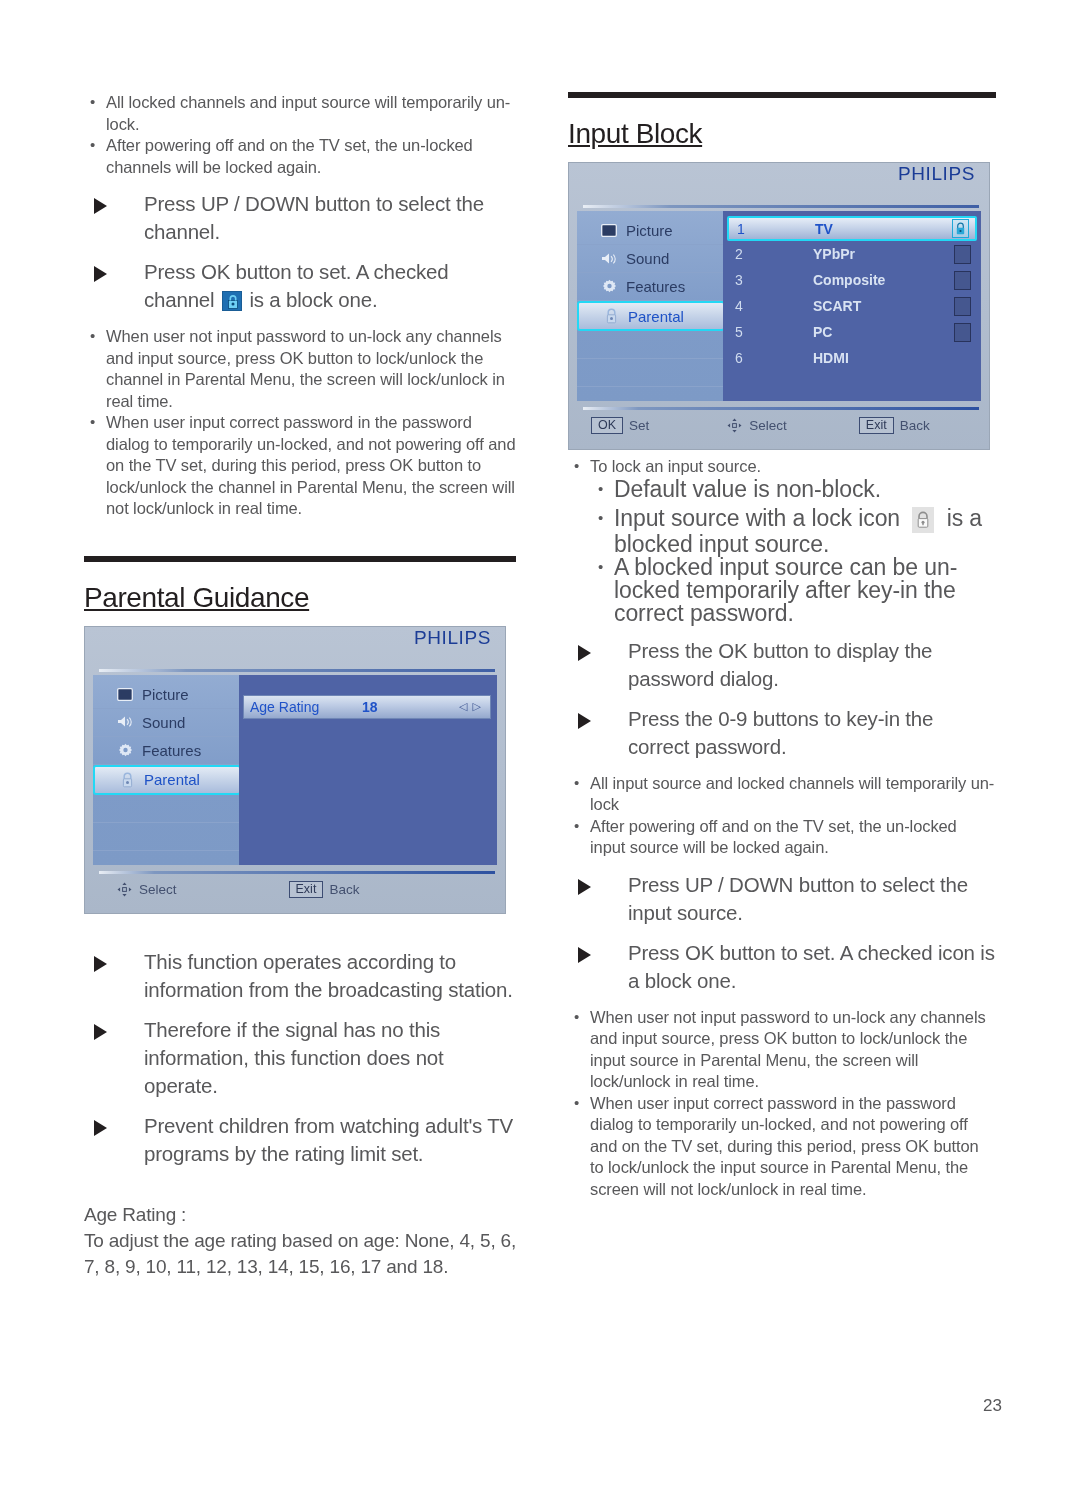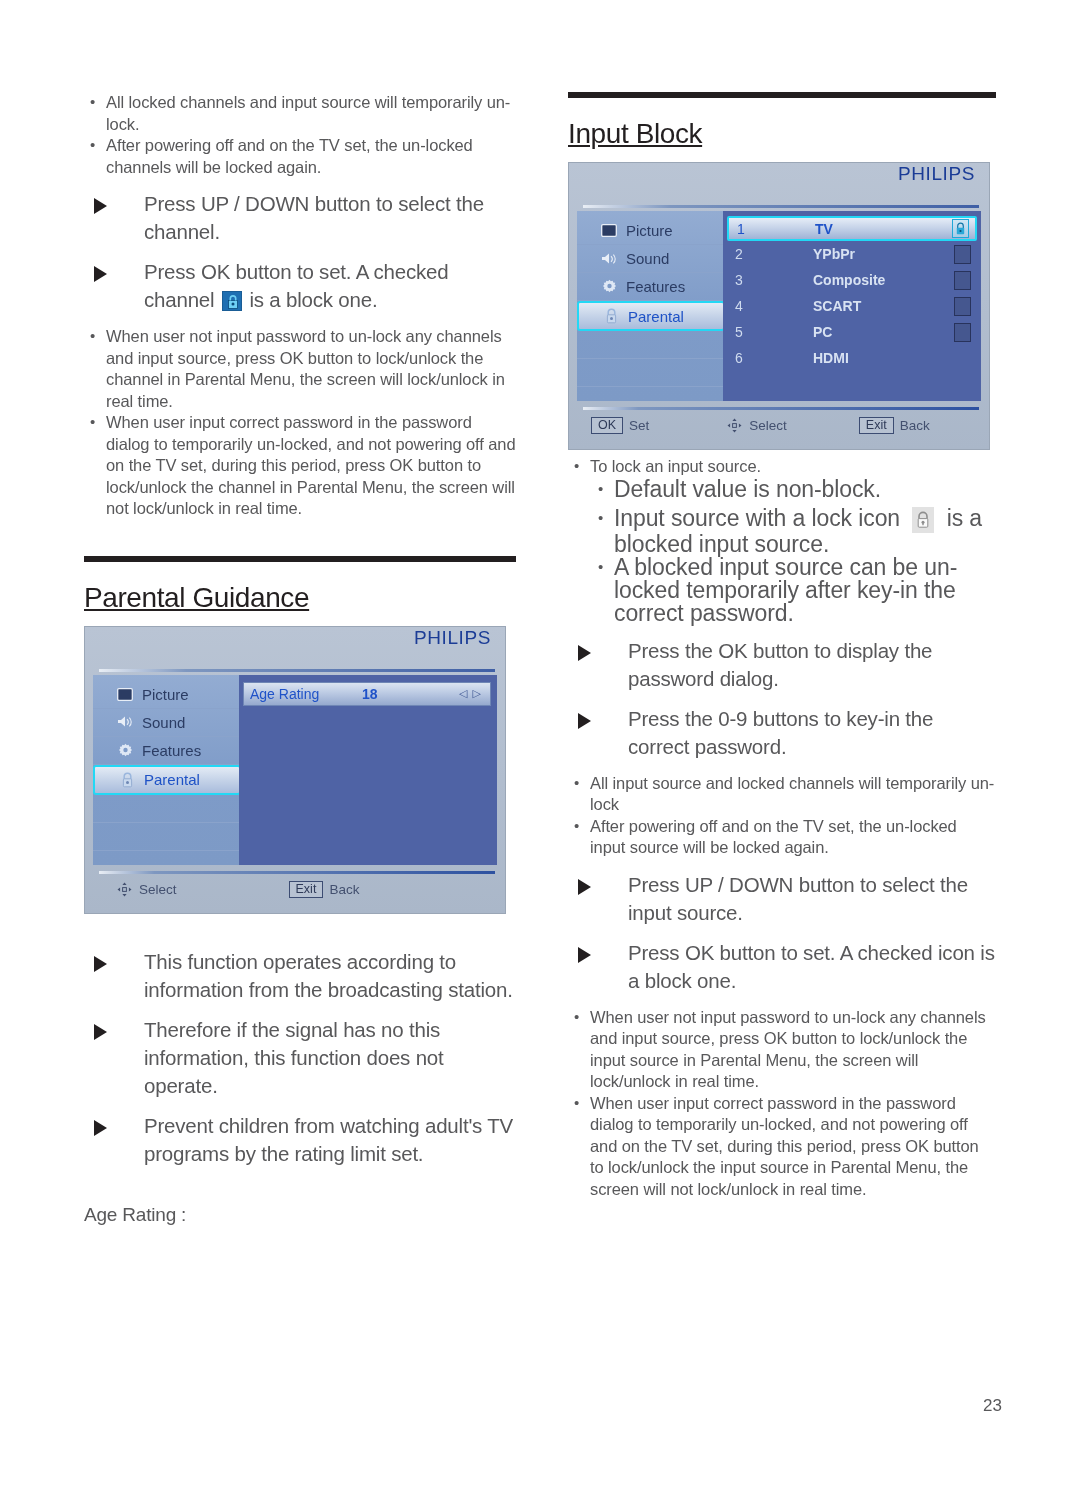--- a/index.html
+++ b/index.html
@@ -182,21 +182,21 @@
 
   .osd-main {
     flex: 1;
     background: #4f63a5;
     padding-top: 5px;
     position: relative;
   }
 
   
   .osd-row-highlight {
-    margin: 2px 6px 0 4px;
+    margin: 15px 6px 0 4px;
     height: 24px;
     background: linear-gradient(180deg,#dbe4f1 0%, #bfcde5 40%, #95a9ce 100%);
     border: 1px solid #6f86b5;
     display: flex;
     align-items: center;
     font-size: 14px;
     color: #1f52c8;
     position: relative;
     padding: 0 6px;
   }
@@ -421,20 +421,21 @@
 
     <div class="spacer-md"></div>
 
     <div class="arrow-item">This function operates according to information from the broadcasting station.</div>
     <div class="arrow-item">Therefore if the signal has no this information, this function does not operate.</div>
     <div class="arrow-item">Prevent children from watching adult's TV programs by the rating limit set.</div>
 
     <div class="spacer-md"></div>
 
     <div class="plain-text">Age Rating :</div>
+    <div class="plain-text">To adjust the age rating based on age: None, 4, 5, 6, 7, 8, 9, 10, 11, 12, 13, 14, 15, 16, 17 and 18.</div>
 
   </div>
 
   <div class="col-right">
 
     <div class="section-head">
       <div class="rule"></div>
       <div class="section-title">Input Block</div>
     </div>
 

